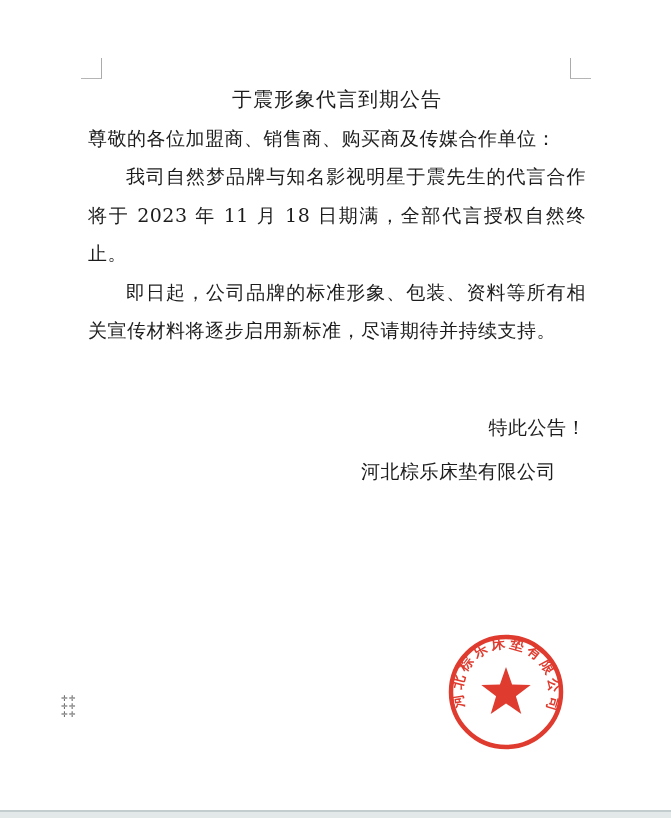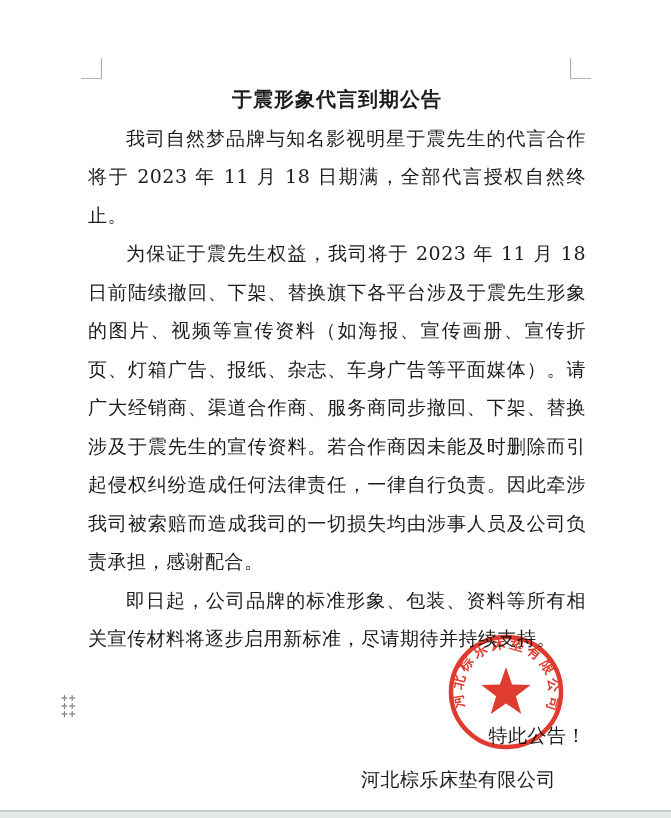--- a/index.html
+++ b/index.html
@@ -33,21 +33,21 @@
     left: 88px; top: 80px;
     width: 498px;
     font-size: 19px;
     line-height: 38.5px;
     text-align: justify;
     letter-spacing: 0.5px;
   }
   .doc-title {
     text-align: center;
     font-size: 20px;
-    font-weight: 700;
+    font-weight: 400;
     letter-spacing: 1px;
     margin-bottom: 0;
   }
   .salutation { text-align: left; }
   .para { text-indent: 2em; }
   .closing {
     margin-top: 58px;
     text-align: right;
   }
   .signature {
@@ -84,22 +84,22 @@
 </head>
 <body>
 
 <div class="page">
 
   <div class="crop-mark tl"></div>
   <div class="crop-mark tr"></div>
 
   <div class="content">
     <div class="doc-title">于震形象代言到期公告</div>
+    <div class="salutation">尊敬的各位加盟商、销售商、购买商及传媒合作单位：</div>
     <div class="para">我司自然梦品牌与知名影视明星于震先生的代言合作将于 2023 年 11 月 18 日期满，全部代言授权自然终止。</div>
-    <div class="para">为保证于震先生权益，我司将于 2023 年 11 月 18 日前陆续撤回、下架、替换旗下各平台涉及于震先生形象的图片、视频等宣传资料（如海报、宣传画册、宣传折页、灯箱广告、报纸、杂志、车身广告等平面媒体）。请广大经销商、渠道合作商、服务商同步撤回、下架、替换涉及于震先生的宣传资料。若合作商因未能及时删除而引起侵权纠纷造成任何法律责任，一律自行负责。因此牵涉我司被索赔而造成我司的一切损失均由涉事人员及公司负责承担，感谢配合。</div>
     <div class="para">即日起，公司品牌的标准形象、包装、资料等所有相关宣传材料将逐步启用新标准，尽请期待并持续支持。</div>
     <div class="closing">特此公告！</div>
     <div class="signature">
       <div class="company">河北棕乐床垫有限公司</div>
 
     </div>
   </div>
 
   <div class="artifact-marks">✛✛
 ✛✛

